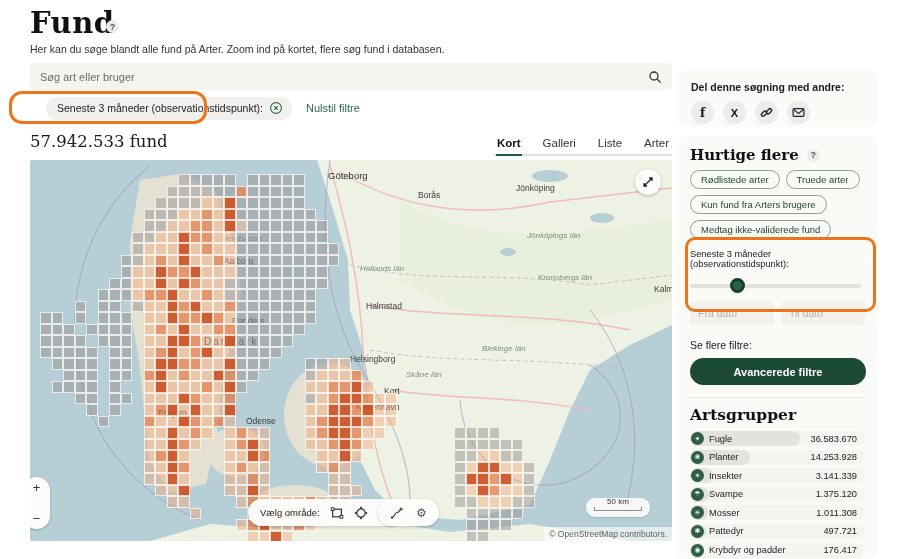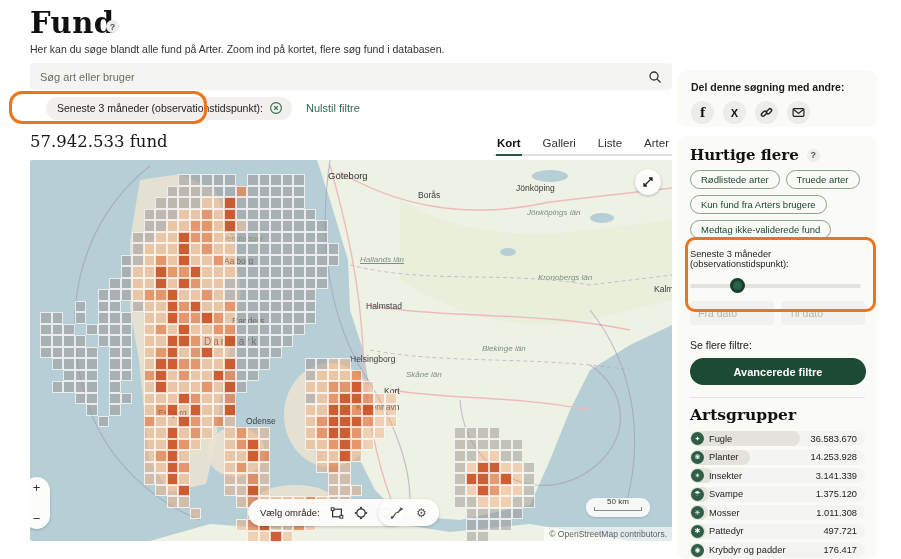--- a/index.html
+++ b/index.html
@@ -201,22 +201,22 @@
         <path d="M300 0 C288 80 298 160 338 220 C360 255 380 300 380 340"></path>
         <path d="M430 240 C436 320 520 352 572 300 C600 270 596 230 560 205"></path>
         <path d="M560 150 C600 200 616 270 596 345"></path>
       </g>
     </svg>
 
     <div id="labels">
         <div class="maplabel city-lg" style="left: 298px; top: 10px;">Göteborg</div>
         <div class="maplabel city" style="left: 388px; top: 30px;">Borås</div>
         <div class="maplabel city" style="left: 486px; top: 23px;">Jönköping</div>
-        <div class="maplabel region" style="left: 497px; top: 48px;">Jönköpings län</div>
-        <div class="maplabel region" style="left: 330px; top: 95px; text-decoration: underline;">Hallands län</div>
+        <div class="maplabel region" style="left: 497px; top: 71px;">Jönköpings län</div>
+        <div class="maplabel region" style="left: 330px; top: 104px;">Hallands län</div>
         <div class="maplabel region" style="left: 508px; top: 113px;">Kronobergs län</div>
         <div class="maplabel city" style="left: 336px; top: 141px;">Halmstad</div>
         <div class="maplabel city" style="left: 624px; top: 124px;">Kalmar</div>
         <div class="maplabel region" style="left: 452px; top: 184px;">Blekinge län</div>
         <div class="maplabel region" style="left: 376px; top: 210px;">Skåne län</div>
         <div class="maplabel city" style="left: 320px; top: 194px;">Helsingborg</div>
         <div class="maplabel city" style="left: 354px; top: 226px;">Kort</div>
         <div class="maplabel city" style="left: 326px; top: 242px;">København</div>
         <div class="maplabel country" style="left: 174px; top: 176px;">Danmark</div>
         <div class="maplabel city" style="left: 202px; top: 156px;">Randers</div>

